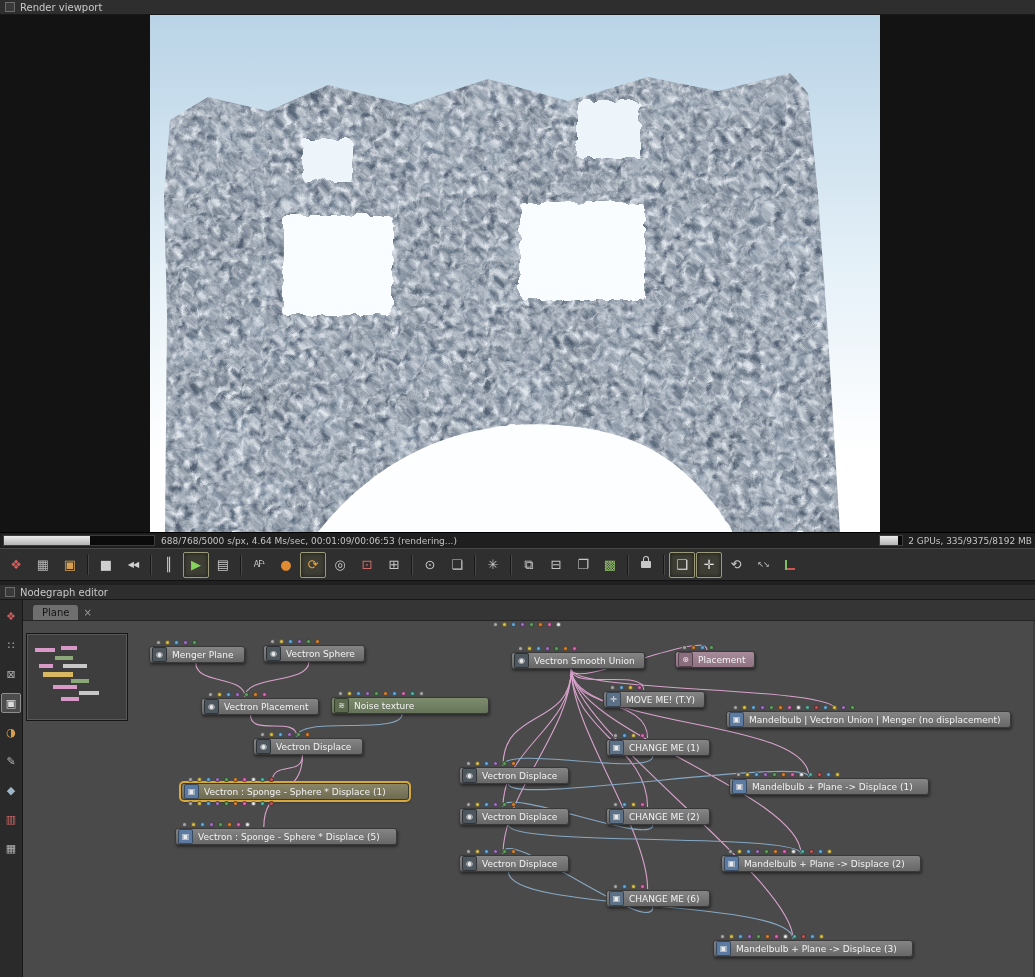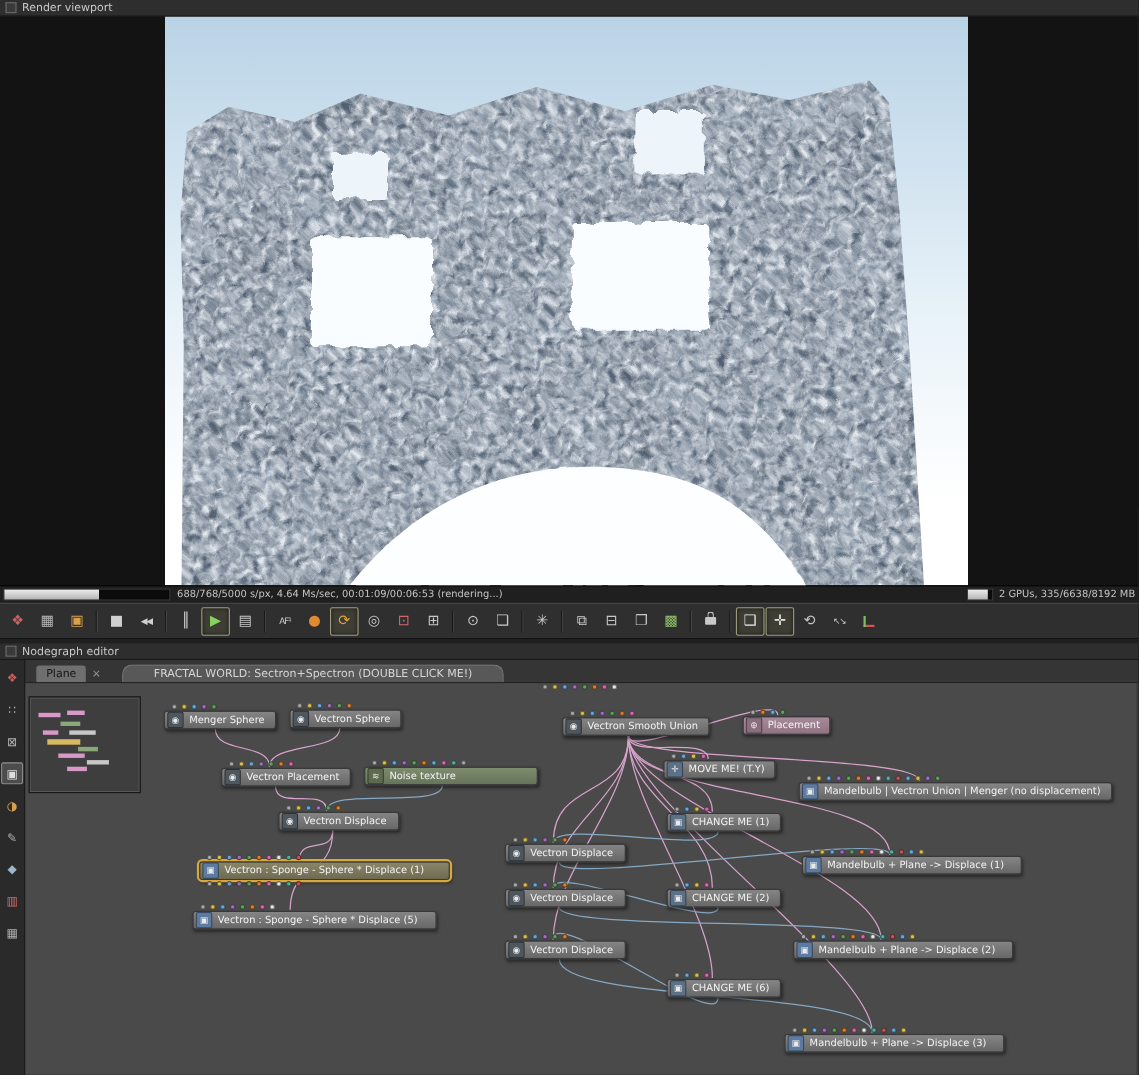--- a/index.html
+++ b/index.html
@@ -111,21 +111,21 @@
 
 <div class="statusbar">
   <div class="pbar">
       <div class="fill" id="pbarFill" style="width: 57%;"></div>
     </div>
   <span>688/768/5000 s/px, 4.64 Ms/sec, 00:01:09/00:06:53 (rendering...)</span>
   <div class="sb-right">
     <div class="pbar small">
         <div class="fill" id="pbarFill2" style="width: 80%;"></div>
       </div>
-    <span>2 GPUs, 335/6638/8192 MB</span>
+    <span>2 GPUs, 335/9375/8192 MB</span>
   </div>
 </div>
 
 <div class="toolbar" id="toolbar">
     <div class="tb-btn" style="color: rgb(207, 95, 95);">❖</div>
     <div class="tb-btn" style="color: rgb(181, 181, 181);">▦</div>
     <div class="tb-btn" style="color: rgb(216, 160, 78);">▣</div>
     <div class="tb-sep"></div>
     <div class="tb-btn" style="color: rgb(208, 208, 208);">■</div>
     <div class="tb-btn small" style="color: rgb(208, 208, 208);">◀◀</div>
@@ -180,21 +180,20 @@
       <div class="side-btn" style="color: rgb(216, 160, 78);">◑</div>
       <div class="side-btn" style="color: rgb(176, 176, 176);">✎</div>
       <div class="side-btn" style="color: rgb(159, 181, 200);">◆</div>
       <div class="side-btn" style="color: rgb(207, 106, 106);">▥</div>
       <div class="side-btn" style="color: rgb(176, 176, 176);">▦</div>
     </div>
   <div class="ng-main">
     <div class="tabbar">
       <span class="scene-tab">Plane</span>
       <span class="tab-close">×</span>
-      <span class="fractal-tab">FRACTAL WORLD:  Sectron+Spectron (DOUBLE CLICK ME!)</span>
     </div>
     <div class="canvas" id="canvas">
       <svg id="wires" width="1012" height="359" viewBox="0 0 1012 359">
           <path d="M 172.8 42 C 172.8 64, 222 54, 222 76" fill="none" stroke="#d9a2cc" stroke-width="1.1"></path>
           <path d="M 285.9 41 C 285.9 63, 222 54, 222 76" fill="none" stroke="#d9a2cc" stroke-width="1.1"></path>
           <path d="M 227.5 94 C 227.5 116, 274 94, 274 116" fill="none" stroke="#d9a2cc" stroke-width="1.1"></path>
           <path d="M 379.1 93 C 379.1 115, 274 94, 274 116" fill="none" stroke="#86a8c4" stroke-width="1.1"></path>
           <path d="M 279.5 134 C 279.5 156, 249.2 139, 249.2 161" fill="none" stroke="#d9a2cc" stroke-width="1.1"></path>
           <path d="M 279.5 134 C 279.5 177.2, 240.8 162.8, 240.8 206" fill="none" stroke="#d9a2cc" stroke-width="1.1"></path>
           <path d="M 548.3 48 C 548.3 70, 684 7, 684 29" fill="none" stroke="#d9a2cc" stroke-width="1.1"></path>
@@ -230,21 +229,21 @@
         </div>
     <div class="node" style="left: 126px; top: 25px; min-width: 96px;">
           <div class="pins">
             <span class="pin" style="background: rgb(168, 168, 168);"></span>
             <span class="pin" style="background: rgb(216, 192, 80);"></span>
             <span class="pin" style="background: rgb(104, 168, 216);"></span>
             <span class="pin" style="background: rgb(160, 112, 192);"></span>
             <span class="pin" style="background: rgb(96, 160, 96);"></span>
           </div>
           <span class="nicon" style="background: rgb(78, 86, 94);">◉</span>
-          <span>Menger Sphere</span>
+          <span>Menger Plane</span>
         </div>
         <div class="node" style="left: 240px; top: 24px; min-width: 100px;">
           <div class="pins">
             <span class="pin" style="background: rgb(168, 168, 168);"></span>
             <span class="pin" style="background: rgb(216, 192, 80);"></span>
             <span class="pin" style="background: rgb(104, 168, 216);"></span>
             <span class="pin" style="background: rgb(160, 112, 192);"></span>
             <span class="pin" style="background: rgb(96, 160, 96);"></span>
             <span class="pin" style="background: rgb(216, 128, 48);"></span>
           </div>

